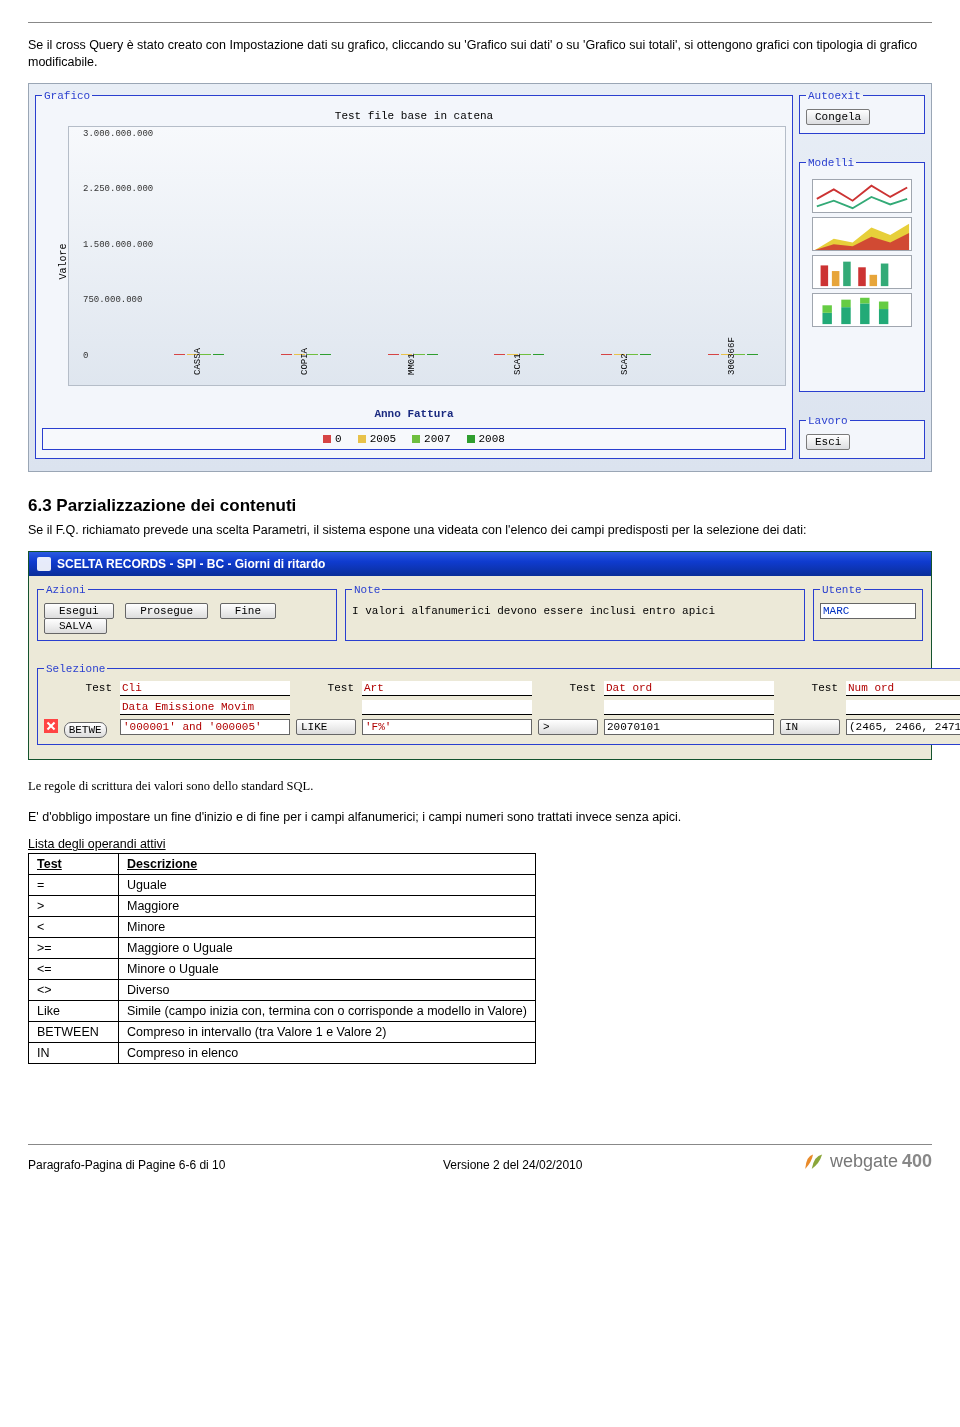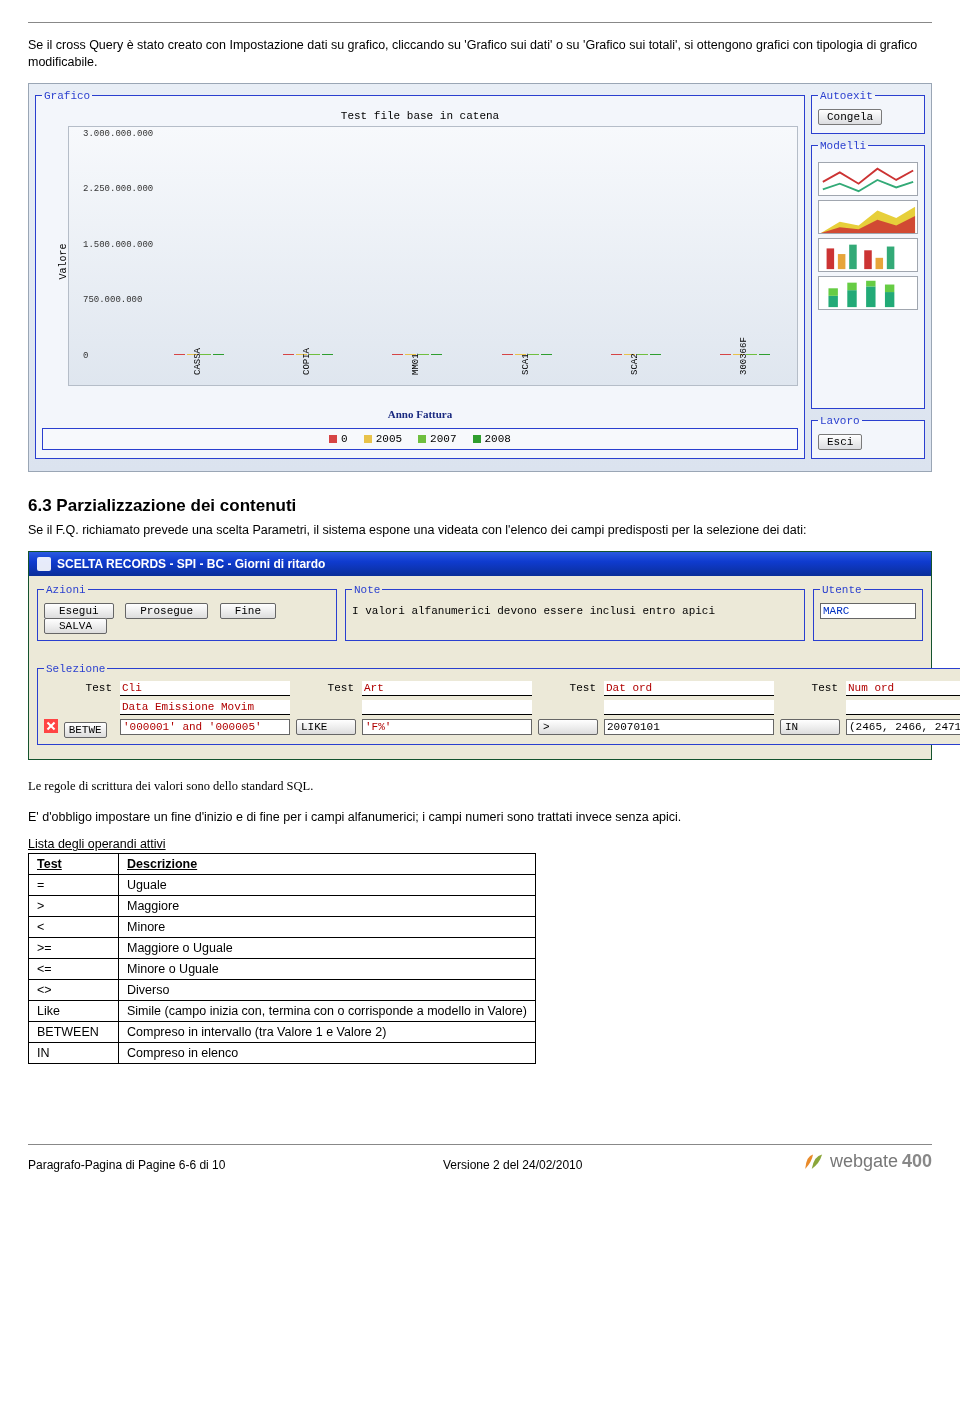--- a/index.html
+++ b/index.html
@@ -43,21 +43,21 @@
     background: #f3f6fb;
     position: relative;
   }
   fieldset.box > legend {
     color: #2a3fcf;
     font-family: "Courier New", monospace;
     font-size: 11px;
     padding: 0 2px;
   }
   .chart-area { flex: 1; }
-  .chart-right { width: 114px; display: flex; flex-direction: column; }
+  .chart-right { width: 126px; display: flex; flex-direction: column; gap: 17px; }
   .chart-title { text-align: center; font-size: 11px; font-family: "Courier New", monospace; margin: 2px 0 4px 0; }
   .chart-canvas {
     position: relative;
     height: 260px;
     background: linear-gradient(#f7f9fc, #dfe6ef);
     border: 1px solid #b5bdc8;
     margin-left: 26px;
   }
   .ylabel-rot {
     position: absolute; left: -24px; top: 50%;
@@ -96,21 +96,21 @@
     padding: 4px 8px;
     display: flex;
     gap: 16px;
     justify-content: center;
     font-size: 11px;
     font-family: "Courier New", monospace;
   }
   .legend-dot { display:inline-block; width:8px; height:8px; margin-right:4px; vertical-align:middle;}
   .anno-title {
     text-align:center;
-    font-size:11px; font-family:Liberation Serif, serif; font-weight:bold;
+    font-size:11px; font-family:Liberation Mono, monospace; font-weight:bold;
     margin: 22px 0 4px 0; color:#1a2a80;
   }
   .btn-tiny {
     font-family:"Courier New",monospace; font-size:11px;
     background: linear-gradient(#fff,#dcdde0);
     border:1px solid #7a7a7a; border-radius:2px;
     padding:1px 8px; display:inline-block;
   }
   .thumb {
     width:100px; height:34px; background:#fff; border:1px solid #a0a6af;
@@ -336,21 +336,21 @@
           <input class="txt-under" value="Data Emissione Movim" style="">
           <span></span>
             <input class="txt-under" style="">
           <span></span>
             <input class="txt-under" style="">
           <span></span>
             <input class="txt-under" style="">
 
           <span style="text-align:left;">
             <span class="red-x"></span>
-            <span class="btn-dlg" style="padding:1px 4px;margin:0;">BETWE</span>
+            <span class="btn-dlg" style="padding:1px 4px;margin:0;border-radius:7px;">BETWE</span>
           </span>
           <input class="txt-box" style="color: rgb(176, 0, 0);" value="'000001' and '000005'">
           <span class="btn-dlg" style="padding:1px 4px;margin:0;">LIKE</span>
           <input class="txt-box" style="color: rgb(176, 0, 0);" value="'F%'">
           <span class="btn-dlg" style="padding:1px 4px;margin:0;">&gt;</span>
           <input class="txt-box" value="20070101" style="">
           <span class="btn-dlg" style="padding:1px 4px;margin:0;">IN</span>
           <input class="txt-box" value="(2465, 2466, 2471)" style="">
         </div>
       </fieldset>

